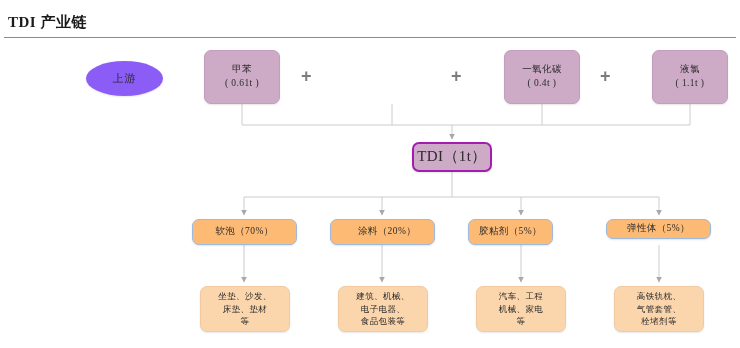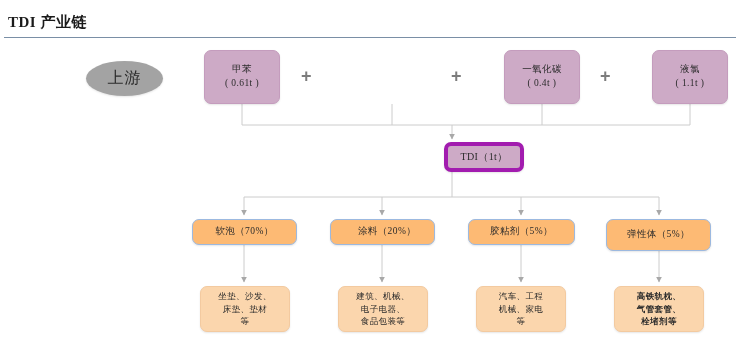--- a/index.html
+++ b/index.html
@@ -54,26 +54,26 @@
     position: absolute;
     left: 0; top: 0;
     width: 740px;
     height: 304px;
     pointer-events: none;
   }
 
   
   .stage-ellipse {
     position: absolute;
-    background: #a3a3a3;
+    background: #8b5cf6;
     border-radius: 50%;
     display: flex;
     align-items: center;
     justify-content: center;
-    font-size: 16px;
+    font-size: 11px;
     color: #2b2b2b;
     letter-spacing: 1px;
     box-shadow: 0 1px 2px rgba(0,0,0,0.10);
   }
   #stage-upstream {
     left: 86px;
     top: 17px;
     width: 77px;
     height: 35px;
   }
@@ -99,23 +99,22 @@
     letter-spacing: 0.4px;
     padding: 2px 3px;
     box-shadow: 0 1px 2px rgba(0,0,0,0.10);
   }
   .node-raw {
     background: #cdaac6;
     border: 1px solid #c49cbd;
   }
   .node-product {
     background: #cdaac6;
-    border: 4px solid #a21caf;
-    font-size: 10px;
-    margin-left: 32px;
+    border: 2px solid #a21caf;
+    font-size: 15px;
   }
   .node-app {
     background: #fdba74;
     border: 1px solid #9cb9e0;
     font-size: 9.5px;
   }
   .node-use {
     background: #fbd6ad;
     border: 1px solid #f3caa0;
     font-size: 8.5px;
@@ -140,28 +139,28 @@
   #plus-1 { left: 301px; top: 23px; }
   #plus-2 { left: 451px; top: 23px; }
   #plus-3 { left: 600px; top: 23px; }
 
   
   #node-tdi { left: 412px; top: 98px; width: 80px; height: 30px; }
 
   
   #node-soft-foam  { left: 192px; top: 175px; width: 105px; height: 26px; }
   #node-coating    { left: 330px; top: 175px; width: 105px; height: 26px; padding-left: 12px; }
-  #node-adhesive   { left: 468px; top: 175px; width: 107px; height: 26px; }
-  #node-elastomer  { left: 606px; top: 175px; width: 105px; height: 32px; }
+  #node-adhesive   { left: 468px; top: 175px; width: 85px; height: 26px; }
+  #node-elastomer  { left: 606px; top: 175px; width: 105px; height: 20px; }
 
   
   #node-use-foam      { left: 200px; top: 242px; width: 90px; height: 46px; }
   #node-use-coating   { left: 338px; top: 242px; width: 90px; height: 46px; }
   #node-use-adhesive  { left: 476px; top: 242px; width: 90px; height: 46px; }
-  #node-use-elastomer { left: 614px; top: 242px; width: 90px; height: 46px; font-weight: bold; }
+  #node-use-elastomer { left: 614px; top: 242px; width: 90px; height: 46px; }
 </style>
 </head>
 <body>
 
 <div id="title-bar">
   <div id="page-title">TDI 产业链</div>
   <div id="title-rule"></div>
 </div>
 
 <div id="diagram">

